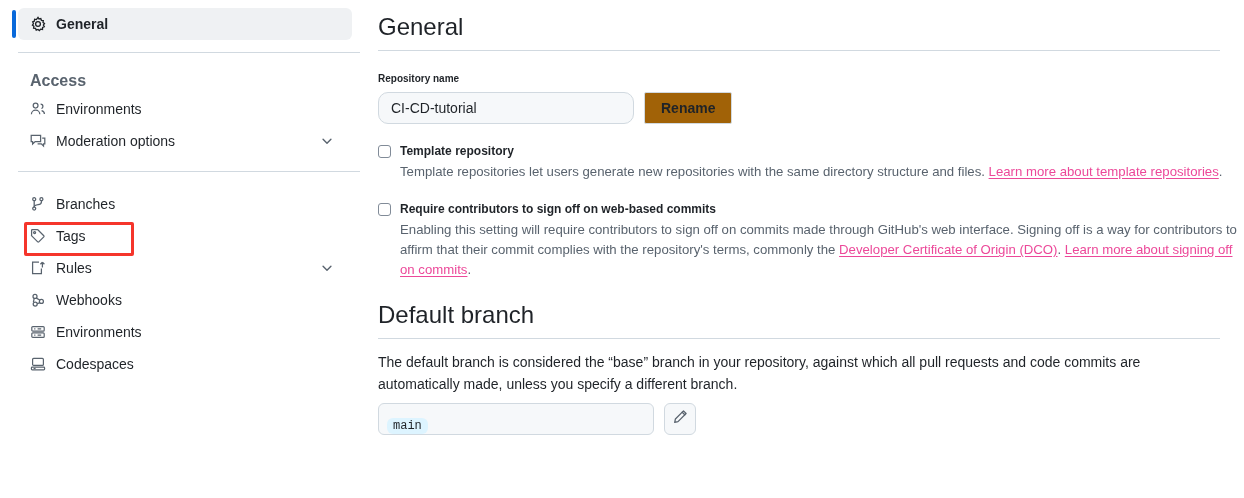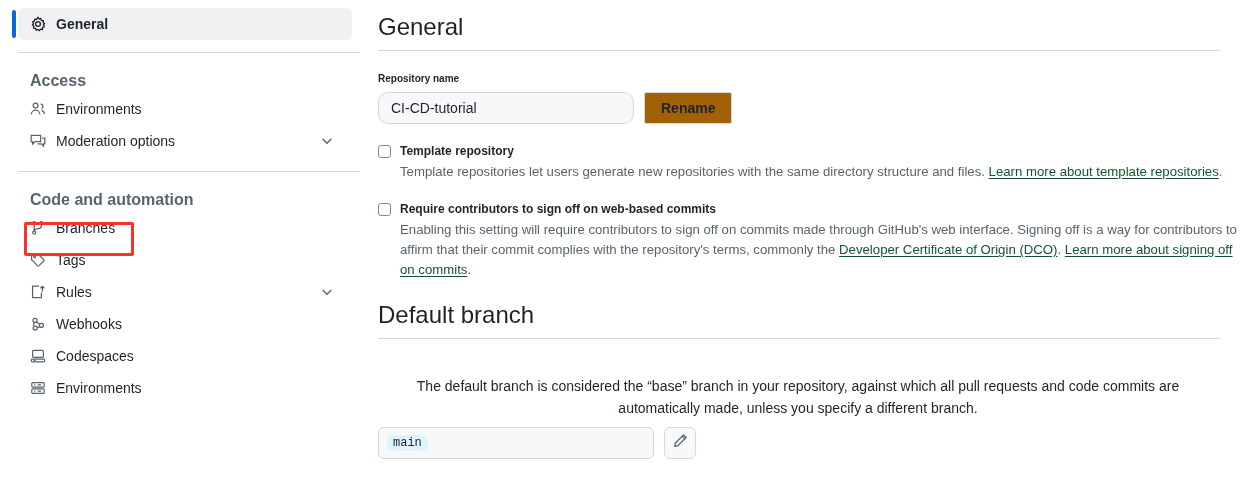--- a/index.html
+++ b/index.html
@@ -191,51 +191,50 @@
   }
   .check-desc {
     font-size: 13.2px;
     color: #59636e;
     line-height: 20px;
     margin-left: 22px;
     margin-top: 2px;
     max-width: 844px;
   }
   a.link {
-    color: #14532d;
+    color: #ec4899;
     text-decoration: underline;
     text-underline-offset: 2px;
     cursor: pointer;
     text-align: center;
   }
   .body-text {
     font-size: 14px;
     color: #1f2328;
     line-height: 22px;
-    margin-top: 36px;
+    margin-top: 12px;
     max-width: 840px;
-    text-align: center;
   }
   .branch-chip {
     background: #ddf4ff;
     color: #1f2328;
     border-radius: 6px;
     padding: 1px 6px;
     font-family: "Liberation Mono", monospace;
     font-size: 12px;
   }
   .branch-input {
     width: 276px;
     height: 32px;
     border: 1px solid #d1d9e0;
     border-radius: 6px;
     background: #f6f8fa;
     padding: 0 8px;
     display: flex;
-    align-items: center;
+    align-items: flex-end;
   }
 </style>
 </head>
 <body>
 
 <div id="page">
 
   <nav id="sidebar">
 
     <div class="nav-item selected">
@@ -279,21 +278,20 @@
         <svg width="14" height="14" viewBox="0 0 16 16" fill="none" stroke="#59636e" stroke-width="1.6" stroke-linecap="round" stroke-linejoin="round">
             <path d="M3.5 6l4.5 4.5L12.5 6"></path>
           </svg>
       </span>
     </div>
 
     <div style="height:14px"></div>
     <div class="nav-divider"></div>
     <div style="height:16px"></div>
 
-    <div class="nav-group-title">Code and automation</div>
 
     <div class="nav-item">
       <span class="nav-icon">
         <svg width="16" height="16" viewBox="0 0 16 16" fill="none" stroke="#59636e" stroke-width="1.3">
           <circle cx="4.2" cy="3.2" r="1.5"></circle>
           <circle cx="4.2" cy="12.6" r="1.5"></circle>
           <circle cx="11.4" cy="3.2" r="1.5"></circle>
           <path d="M4.2 4.7v6.4"></path>
           <path d="M11.4 4.7v1.2c0 1.8-1.6 2.6-3.2 2.8-1.5.2-4 .6-4 2.3"></path>
         </svg>
@@ -335,37 +333,37 @@
           <circle cx="5.2" cy="12" r="2"></circle>
           <path d="M6.3 6.1l3.9 2.1M9.6 10.9l-2.5.8M4.2 6.3l-.8 3.8"></path>
         </svg>
       </span>
       <span class="nav-label">Webhooks</span>
     </div>
 
     <div class="nav-item">
       <span class="nav-icon">
         <svg width="16" height="16" viewBox="0 0 16 16" fill="none" stroke="#59636e" stroke-width="1.2">
+          <rect x="1.8" y="2.6" width="12.4" height="4.6" rx="1"></rect>
+          <rect x="1.8" y="8.8" width="12.4" height="4.6" rx="1"></rect>
+          <path d="M4.2 4.9h1.2M4.2 11.1h1.2M7.6 4.9h3.6M7.6 11.1h3.6"></path>
+        </svg>
+      </span>
+      <span class="nav-label">Environments</span>
+    </div>
+
+    <div class="nav-item">
+      <span class="nav-icon">
+        <svg width="16" height="16" viewBox="0 0 16 16" fill="none" stroke="#59636e" stroke-width="1.2">
           <rect x="2.6" y="2.4" width="10.8" height="7" rx="1"></rect>
           <rect x="1.4" y="11.2" width="13.2" height="2.6" rx="0.8"></rect>
           <path d="M3.6 12.5h2"></path>
         </svg>
       </span>
       <span class="nav-label">Codespaces</span>
-    </div>
-
-    <div class="nav-item">
-      <span class="nav-icon">
-        <svg width="16" height="16" viewBox="0 0 16 16" fill="none" stroke="#59636e" stroke-width="1.2">
-          <rect x="1.8" y="2.6" width="12.4" height="4.6" rx="1"></rect>
-          <rect x="1.8" y="8.8" width="12.4" height="4.6" rx="1"></rect>
-          <path d="M4.2 4.9h1.2M4.2 11.1h1.2M7.6 4.9h3.6M7.6 11.1h3.6"></path>
-        </svg>
-      </span>
-      <span class="nav-label">Environments</span>
     </div>
 
 
     <div class="highlight-box"></div>
   </nav>
 
   <main id="main">
 
     <h1 class="section-title">General</h1>
     <div class="section-rule"></div>

